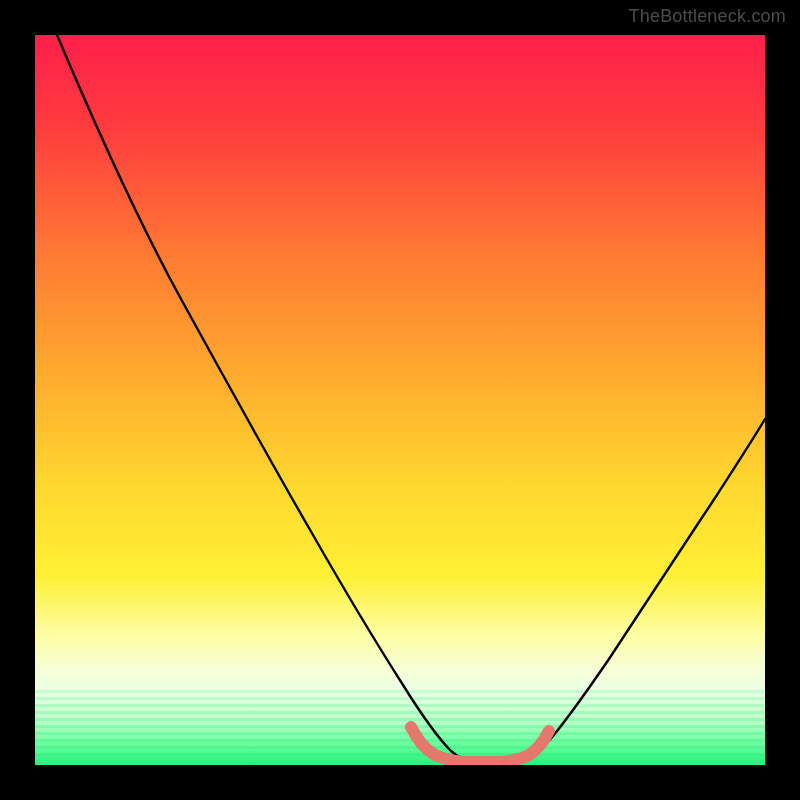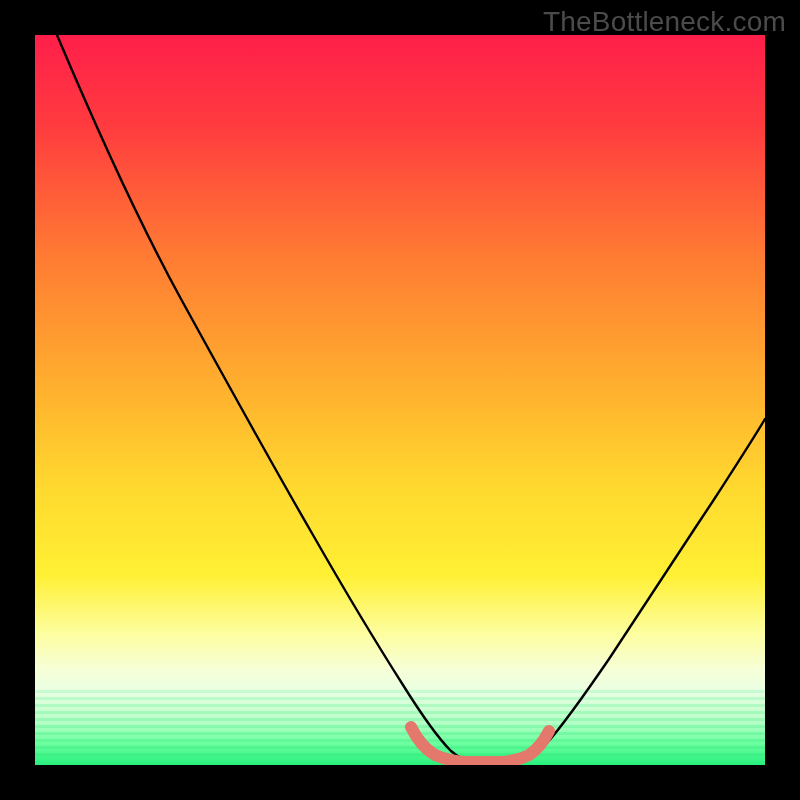--- a/index.html
+++ b/index.html
@@ -34,21 +34,21 @@
     position: absolute;
     inset: 0;
     width: 100%;
     height: 100%;
   }
   .watermark {
     position: absolute;
     top: 6px;
     right: 14px;
     color: #4b4b4b;
-    font-size: 28px;
+    font-size: 18px;
     font-weight: 500;
     letter-spacing: 0.2px;
   }
 </style>
 </head>
 <body>
 
 <div class="frame">
 
   <div class="watermark">TheBottleneck.com</div>

